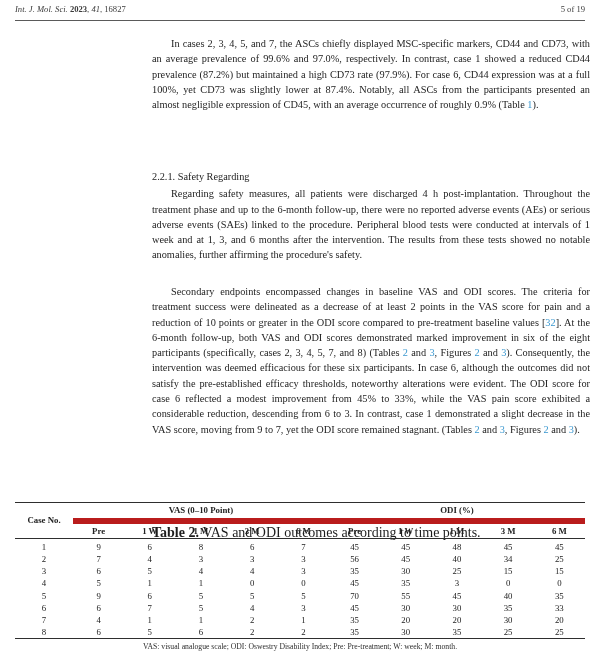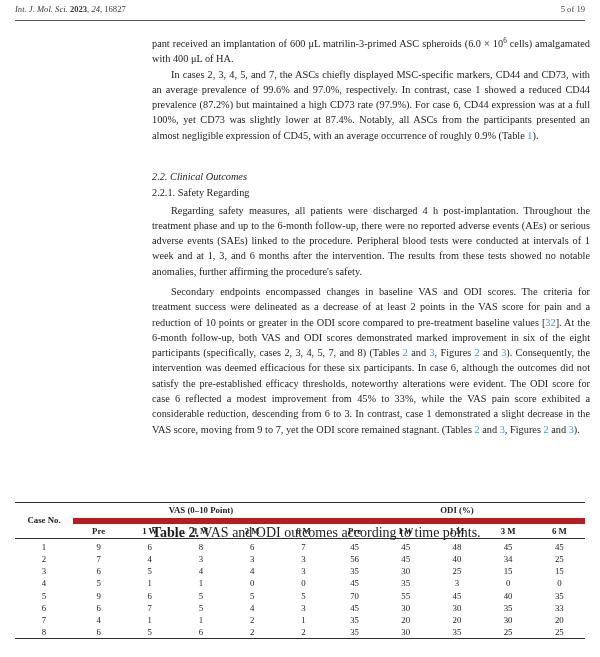--- a/index.html
+++ b/index.html
@@ -32,32 +32,30 @@
   tbody td{line-height:12.15px;}
   tbody tr:first-child td{padding-top:2px;}
   .footnote{margin-top:3px;text-align:center;font-size:7.7px;color:#2c2c2c;line-height:9px;}
 </style>
 </head>
 <body>
 
 <div class="page">
 
   <div class="pg-header">
-    <span><span class="i">Int. J. Mol. Sci. </span><span class="b">2023</span><span>, </span><span class="i">24</span><span>, 16827</span></span>
+    <span><span class="i">Int. J. Mol. Sci. </span><span class="b">2023</span><span>, </span><span class="i">41</span><span>, 16827</span></span>
     <span>5 of 19</span>
   </div>
   <div class="header-rule"></div>
 
   <div class="col sec1">
-    <p><span>pant received an implantation of 600 μL matrilin-3-primed ASC spheroids (6.0 × 10</span><sup>6</sup><span> cells) amalgamated with 400 μL of HA.</span></p>
     <p class="indent"><span>In cases 2, 3, 4, 5, and 7, the ASCs chiefly displayed MSC-specific markers, CD44 and CD73, with an average prevalence of 99.6% and 97.0%, respectively. In contrast, case 1 showed a reduced CD44 prevalence (87.2%) but maintained a high CD73 rate (97.9%). For case 6, CD44 expression was at a full 100%, yet CD73 was slightly lower at 87.4%. Notably, all ASCs from the participants presented an almost negligible expression of CD45, with an average occurrence of roughly 0.9% (Table </span><span class="link">1</span><span>).</span></p>
   </div>
 
   <div class="col sec2">
-    <p class="h-italic">2.2. Clinical Outcomes</p>
     <p class="h-plain">2.2.1. Safety Regarding</p>
     <p class="indent"><span>Regarding safety measures, all patients were discharged 4 h post-implantation. Throughout the treatment phase and up to the 6-month follow-up, there were no reported adverse events (AEs) or serious adverse events (SAEs) linked to the procedure. Peripheral blood tests were conducted at intervals of 1 week and at 1, 3, and 6 months after the intervention. The results from these tests showed no notable anomalies, further affirming the procedure's safety.</span></p>
   </div>
 
   <div class="col sec3">
     <p class="indent"><span>Secondary endpoints encompassed changes in baseline VAS and ODI scores. The criteria for treatment success were delineated as a decrease of at least 2 points in the VAS score for pain and a reduction of 10 points or greater in the ODI score compared to pre-treatment baseline values [</span><span class="link">32</span><span>]. At the 6-month follow-up, both VAS and ODI scores demonstrated marked improvement in six of the eight participants (specifically, cases 2, 3, 4, 5, 7, and 8) (Tables </span><span class="link">2</span><span> and </span><span class="link">3</span><span>, Figures </span><span class="link">2</span><span> and </span><span class="link">3</span><span>). Consequently, the intervention was deemed efficacious for these six participants. In case 6, although the outcomes did not satisfy the pre-established efficacy thresholds, noteworthy alterations were evident. The ODI score for case 6 reflected a modest improvement from 45% to 33%, while the VAS pain score exhibited a considerable reduction, descending from 6 to 3. In contrast, case 1 demonstrated a slight decrease in the VAS score, moving from 9 to 7, yet the ODI score remained stagnant. (Tables </span><span class="link">2</span><span> and </span><span class="link">3</span><span>, Figures </span><span class="link">2</span><span> and </span><span class="link">3</span><span>).</span></p>
   </div>
 
   <div class="caption"><span class="b">Table 2. </span><span>VAS and ODI outcomes according to time points.</span></div>
 
@@ -185,15 +183,16 @@
             <td>2</td>
             <td>2</td>
             <td>35</td>
             <td>30</td>
             <td>35</td>
             <td>25</td>
             <td>25</td>
           </tr>
         </tbody>
     </table>
+    <div class="footnote">VAS: visual analogue scale; ODI: Oswestry Disability Index; Pre: Pre-treatment; W: week; M: month.</div>
   </div>
 
 </div>
 
 </body></html>

